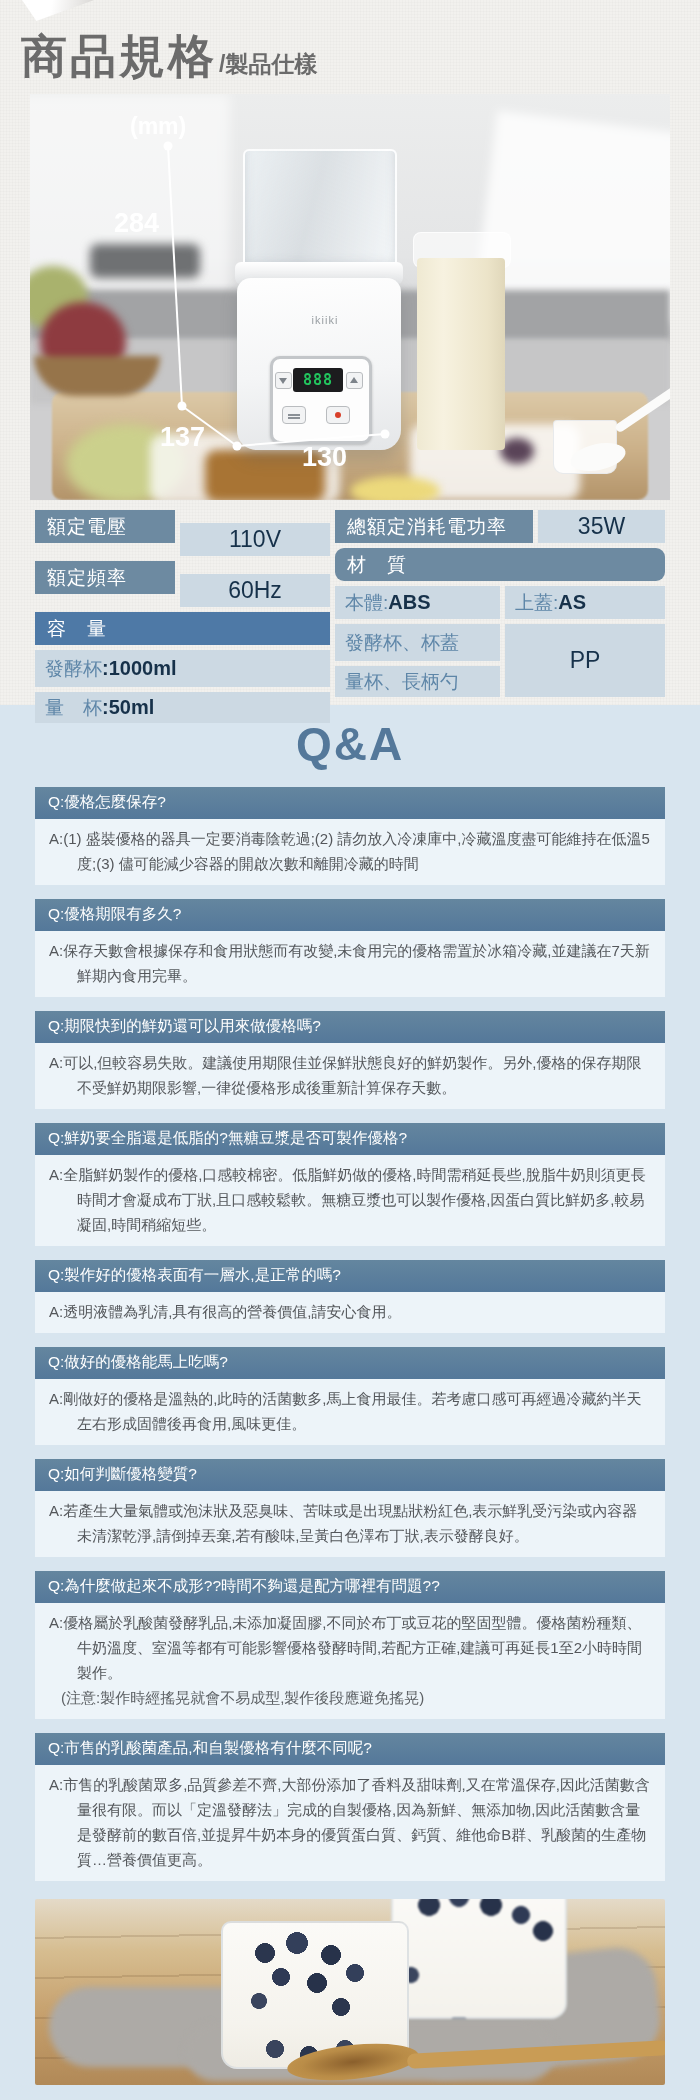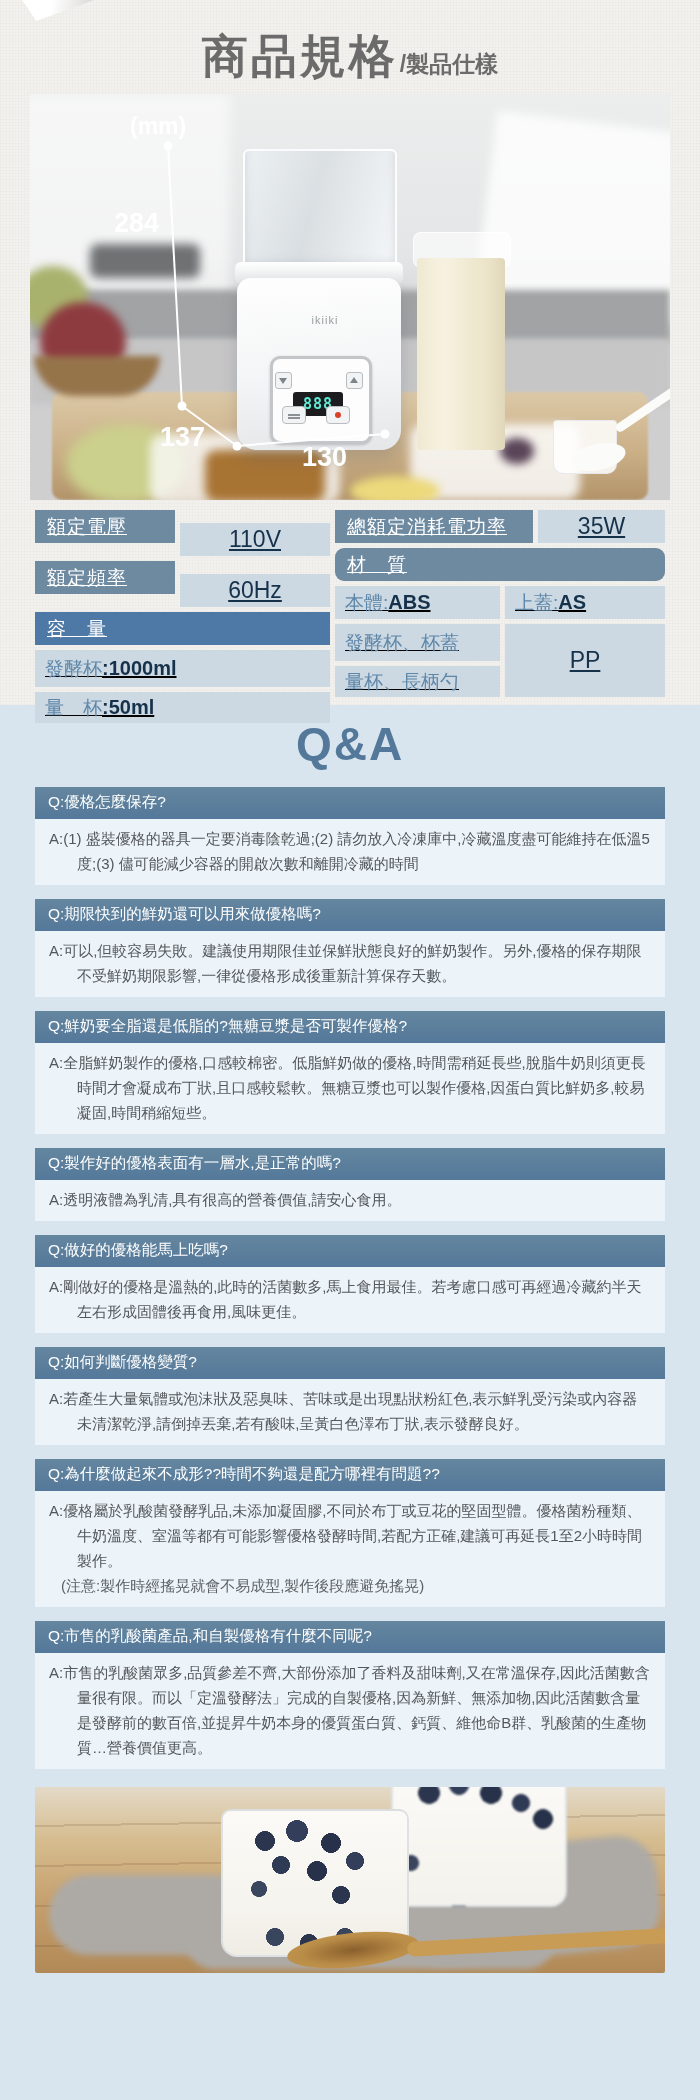--- a/index.html
+++ b/index.html
@@ -15,21 +15,21 @@
     background-image:
       repeating-linear-gradient(0deg, rgba(0,0,0,0.015) 0 1px, transparent 1px 3px),
       repeating-linear-gradient(90deg, rgba(0,0,0,0.015) 0 1px, transparent 1px 3px);
   }
   .fold{
     position:absolute;top:0;left:22px;width:72px;height:21px;
     background:linear-gradient(100deg,#ffffff 40%,#d8d6d3);
     clip-path:polygon(0 0,100% 0,20% 100%);
     filter:drop-shadow(1px 2px 2px rgba(0,0,0,0.28));
   }
-  .title-row{text-align:center;padding-top:26px;color:#6b6b6b;white-space:nowrap;}
+  .title-row{padding-top:26px;color:#6b6b6b;white-space:nowrap;padding-left:21px;}
   .title-main{font-size:46px;font-weight:bold;letter-spacing:3px;display:inline-block;vertical-align:baseline;}
   .title-sub{font-size:23px;font-weight:bold;display:inline-block;vertical-align:baseline;margin-left:2px;}
   
   .photo{position:relative;margin:6px 30px 0;height:406px;overflow:hidden;
     background:linear-gradient(180deg,#eceded 0%,#e4e5e6 40%,#d8d9da 52%,#cfcfd0 60%);}
   .photo *{position:absolute;}
   .ph-window{left:455px;top:30px;width:230px;height:190px;background:rgba(255,255,255,0.8);
     transform:rotate(7deg);filter:blur(5px);}
   .ph-cabinet{left:-20px;top:0;width:220px;height:200px;background:rgba(255,255,255,0.55);filter:blur(6px);}
   .ph-faucet{left:60px;top:150px;width:110px;height:34px;background:#6f7173;border-radius:8px;filter:blur(5px);}
@@ -51,22 +51,22 @@
     background:linear-gradient(105deg,rgba(236,241,244,0.92) 0%,rgba(208,216,222,0.55) 45%,rgba(246,249,251,0.9) 100%);
     border:2px solid rgba(255,255,255,0.85);box-shadow:inset 0 -8px 10px rgba(120,130,140,0.25);}
   .mk-collar{left:205px;top:168px;width:168px;height:22px;border-radius:6px;background:linear-gradient(180deg,#ffffff,#e2e4e6);}
   .mk-body{left:207px;top:184px;width:164px;height:172px;border-radius:14px 14px 20px 20px;
     background:linear-gradient(175deg,#fefefe 0%,#f4f5f6 55%,#e4e6e8 100%);
     box-shadow:0 10px 16px rgba(90,95,100,0.25);}
   .mk-brand{left:213px;top:220px;width:164px;text-align:center;color:#9aa0a4;font-size:11px;letter-spacing:1px;}
   .mk-panel{left:240px;top:262px;width:96px;height:82px;border-radius:10px;background:#fdfdfd;
     border:3px solid #c3c6c9;box-shadow:0 1px 3px rgba(0,0,0,0.2);}
   .mk-display{left:263px;top:274px;width:50px;height:24px;border-radius:3px;background:#1c1c1e;
-    color:#5eead4;font-family:"DejaVu Sans Mono","Liberation Mono",monospace;font-size:15px;font-weight:bold;
-    text-align:center;line-height:24px;letter-spacing:1px;margin-top:24px;}
+    color:#22c55e;font-family:"DejaVu Sans Mono","Liberation Mono",monospace;font-size:15px;font-weight:bold;
+    text-align:center;line-height:24px;letter-spacing:1px;}
   .mk-btn{width:15px;height:15px;border-radius:3px;background:#f2f3f4;border:1px solid #b9bcbf;}
   .mk-btn.down{left:245px;top:278px;}
   .mk-btn.up{left:316px;top:278px;}
   .tri{width:0;height:0;border-left:4px solid transparent;border-right:4px solid transparent;position:absolute;left:3px;}
   .tri.d{border-top:6px solid #7d838a;top:5px;}
   .tri.u{border-bottom:6px solid #7d838a;top:4px;}
   .mk-btn2{width:22px;height:16px;border-radius:4px;background:#f2f3f4;border:1px solid #b9bcbf;}
   .mk-btn2.menu{left:252px;top:312px;}
   .mk-btn2.power{left:296px;top:312px;}
   .pw-dot{left:8px;top:5px;width:6px;height:6px;border-radius:50%;background:#d8402a;position:absolute;}
@@ -79,21 +79,21 @@
     background:rgba(255,255,255,0.85);border:1px solid rgba(230,232,234,0.9);}
   .spoon-head{left:540px;top:350px;width:56px;height:26px;border-radius:50%;background:#fbfbfa;transform:rotate(-12deg);}
   .spoon-handle{left:580px;top:310px;width:76px;height:9px;border-radius:5px;background:#fbfbfa;transform:rotate(-34deg);}
   .dims{left:0;top:0;width:640px;height:406px;}
   .dims text{fill:#ffffff;font-weight:bold;font-family:"Liberation Sans","DejaVu Sans",sans-serif;}
   
   .spec{width:630px;margin:10px auto 0;display:flex;gap:5px;}
   .spec-col-l{width:295px;}
   .spec-col-r{width:330px;}
   .srow{display:flex;gap:5px;margin-bottom:5px;}
-  .cell{box-sizing:border-box;display:flex;align-items:center;text-decoration:underline;}
+  .cell{box-sizing:border-box;display:flex;align-items:center;}
   .hcell{background:#6d8aa1;color:#ffffff;font-size:19px;letter-spacing:1px;padding-left:12px;}
   .hcell.cap{background:#4e79a6;}
   .vcell{background:#ccd9e3;color:#16314a;font-size:23px;justify-content:center;}
   .lcell{background:#ccd9e3;font-size:19px;padding-left:10px;}
   .lbl{color:#5e86a8;}
   .val{color:#16314a;font-size:20px;font-weight:bold;}
   .h33{height:33px;}.h37{height:37px;}.h31{height:31px;}.h73{height:73px;}
   .w140{width:140px;}.w150{width:150px;margin-top:13px;}.w295{width:295px;}
   .w198{width:198px;}.w127{width:127px;}.w165{width:165px;}.w160{width:160px;}.w330{width:330px;border-radius:9px;}
   .stack{display:flex;flex-direction:column;gap:5px;}
@@ -278,20 +278,26 @@
 <div class="qa">
   <div class="qa-title">Q&amp;A</div>
 
   <div class="qa-block">
     <div class="qa-q">Q:優格怎麼保存?</div>
     <div class="qa-a">
         <p>A:(1) 盛裝優格的器具一定要消毒陰乾過;(2) 請勿放入冷凍庫中,冷藏溫度盡可能維持在低溫5度;(3) 儘可能減少容器的開啟次數和離開冷藏的時間</p>
       </div>
   </div>
   <div class="qa-block">
+    <div class="qa-q">Q:優格期限有多久?</div>
+    <div class="qa-a">
+        <p>A:保存天數會根據保存和食用狀態而有改變,未食用完的優格需置於冰箱冷藏,並建議在7天新鮮期內食用完畢。</p>
+      </div>
+  </div>
+  <div class="qa-block">
     <div class="qa-q">Q:期限快到的鮮奶還可以用來做優格嗎?</div>
     <div class="qa-a">
         <p>A:可以,但較容易失敗。建議使用期限佳並保鮮狀態良好的鮮奶製作。另外,優格的保存期限不受鮮奶期限影響,一律從優格形成後重新計算保存天數。</p>
       </div>
   </div>
   <div class="qa-block">
     <div class="qa-q">Q:鮮奶要全脂還是低脂的?無糖豆漿是否可製作優格?</div>
     <div class="qa-a">
         <p>A:全脂鮮奶製作的優格,口感較棉密。低脂鮮奶做的優格,時間需稍延長些,脫脂牛奶則須更長時間才會凝成布丁狀,且口感較鬆軟。無糖豆漿也可以製作優格,因蛋白質比鮮奶多,較易凝固,時間稍縮短些。</p>
       </div>

